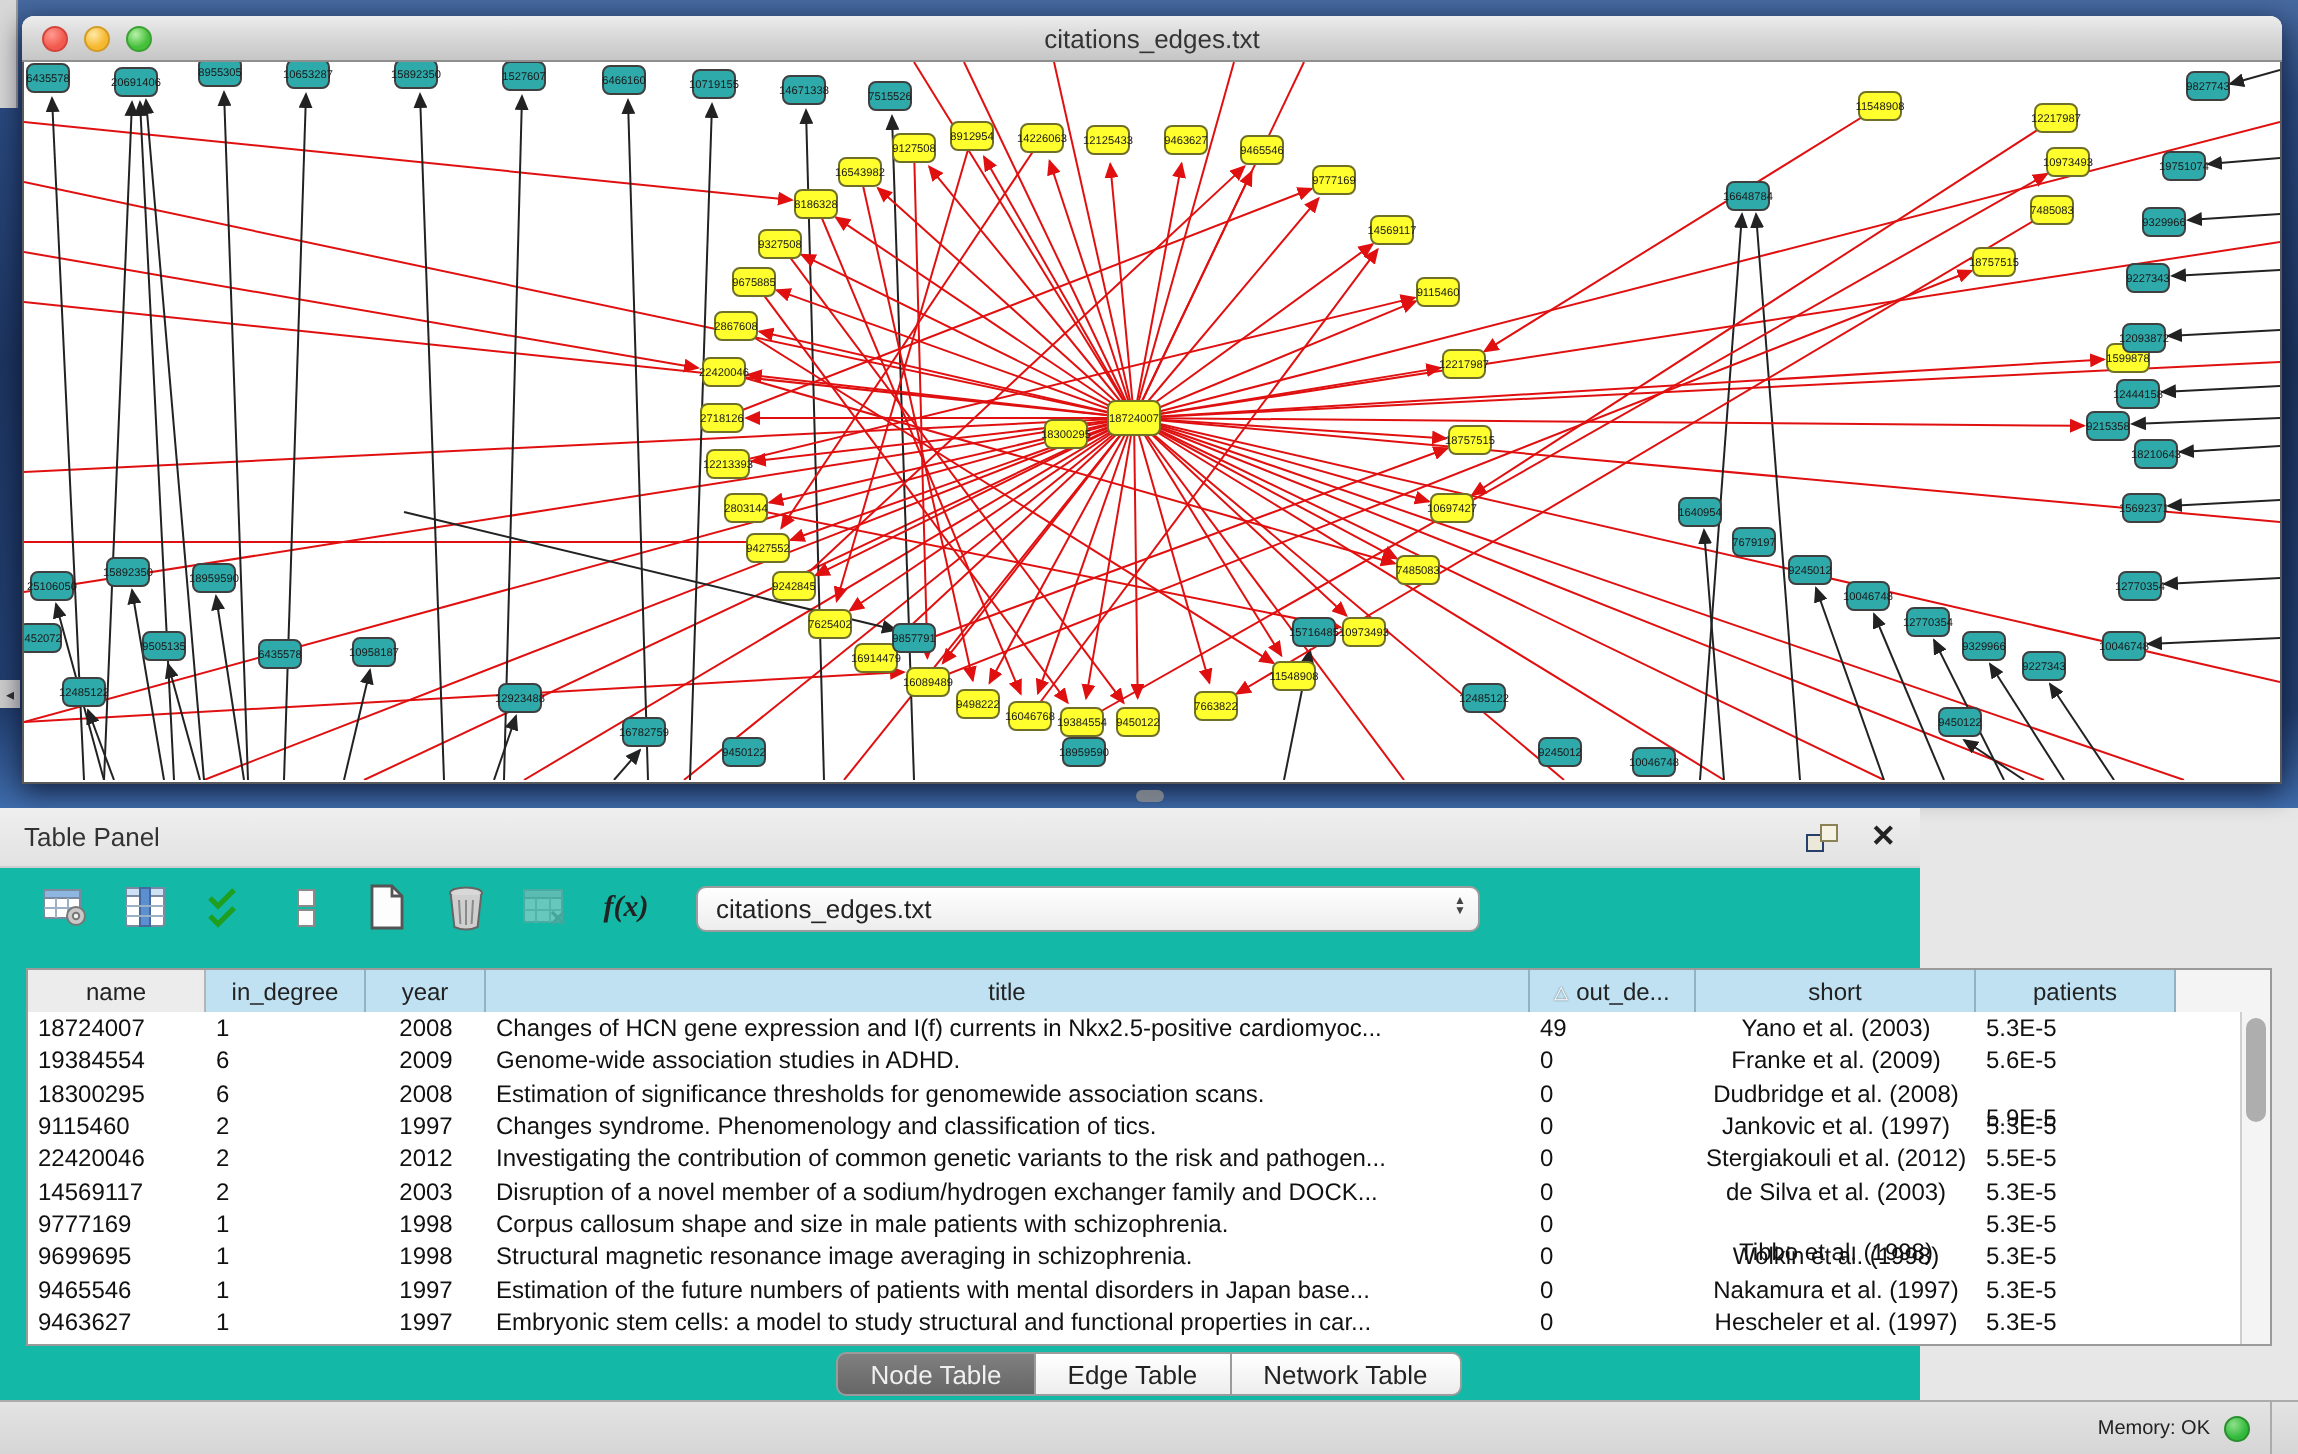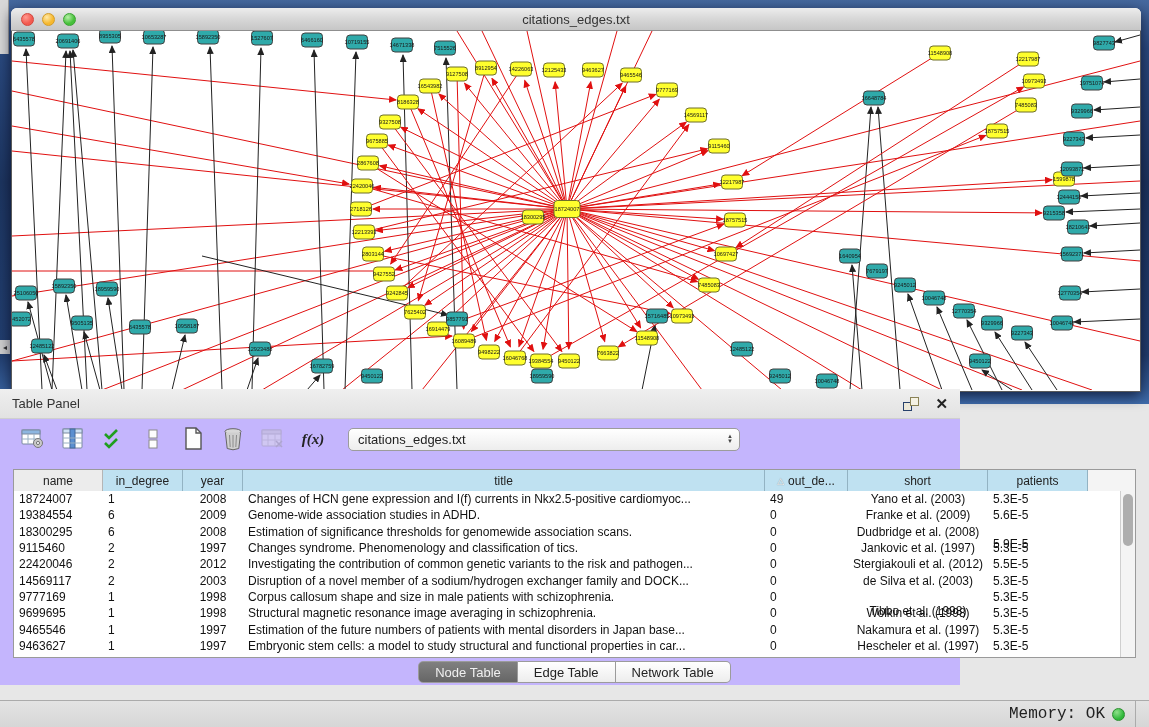--- a/index.html
+++ b/index.html
@@ -39,21 +39,21 @@
   .net-canvas {
     position:absolute; left:0; top:23px; width:1130px; height:361px;
     background:#fff; border:1px solid #5a5a5a; border-top:none; overflow:hidden;
   }
   .net-canvas svg { display:block; }
   .splitter {
     position:absolute; left:568px; top:395px; width:14px; height:6px;
     background:#8c8c8c; border-radius:3px; opacity:.8;
   }
   
-  .table-panel { position:absolute; left:0; top:389px; width:960px; height:296px; background:#c4b5fd; }
+  .table-panel { position:absolute; left:0; top:404px; width:960px; height:296px; background:#14b8a6; }
   .panel-header {
     height:30px; display:flex; align-items:center; padding:0 12px;
     background:linear-gradient(180deg,#efefef,#e2e2e2); border-bottom:1px solid #cfcfcf;
     font-size:13px; color:#333;
   }
   .panel-header .ph-title { flex:1; }
   .float-icon { width:16px; height:14px; position:relative; margin-right:16px; cursor:pointer; }
   .float-icon .sq1 { position:absolute; left:0; bottom:0; width:9px; height:9px; border:1px solid #27406b; background:#ece8d9; }
   .float-icon .sq2 { position:absolute; right:0; top:0; width:9px; height:9px; border:1px solid #8a8256; background:#f5f2e4; }
   .close-icon { font-size:15px; font-weight:bold; color:#222; cursor:pointer; line-height:1; }
@@ -101,21 +101,21 @@
     background:linear-gradient(180deg,#ffffff,#ededed); border:1px solid #9b9b9b; border-left:none;
     color:#222; cursor:pointer;
   }
   .seg-btn:first-child { border-left:1px solid #9b9b9b; border-radius:5px 0 0 5px; }
   .seg-btn:last-child { border-radius:0 5px 5px 0; }
   .seg-btn.selected { background:linear-gradient(180deg,#808080,#666666); color:#f0f0f0; }
   
   .statusbar {
     position:absolute; left:0; top:700px; width:1149px; height:27px;
     background:linear-gradient(180deg,#e3e3e3,#d6d6d6); border-top:1px solid #ababab;
-    display:flex; align-items:center; justify-content:flex-end; font-size:16px; color:#222;font-family:Liberation Mono, monospace;
+    display:flex; align-items:center; justify-content:flex-end; font-size:10px; color:#222;
   }
   .mem-dot { width:13px; height:13px; border-radius:50%; margin:0 10px 0 7px;
     background:radial-gradient(circle at 35% 30%,#8ee08a,#2fb83a 65%); border:1px solid #2a8f2e; }
   .status-sep { width:1px; height:27px; background:#ababab; margin-right:13px; }
 </style>
 </head>
 <body>
 
 <div class="desktop">
   <div class="corner-notch"></div>

